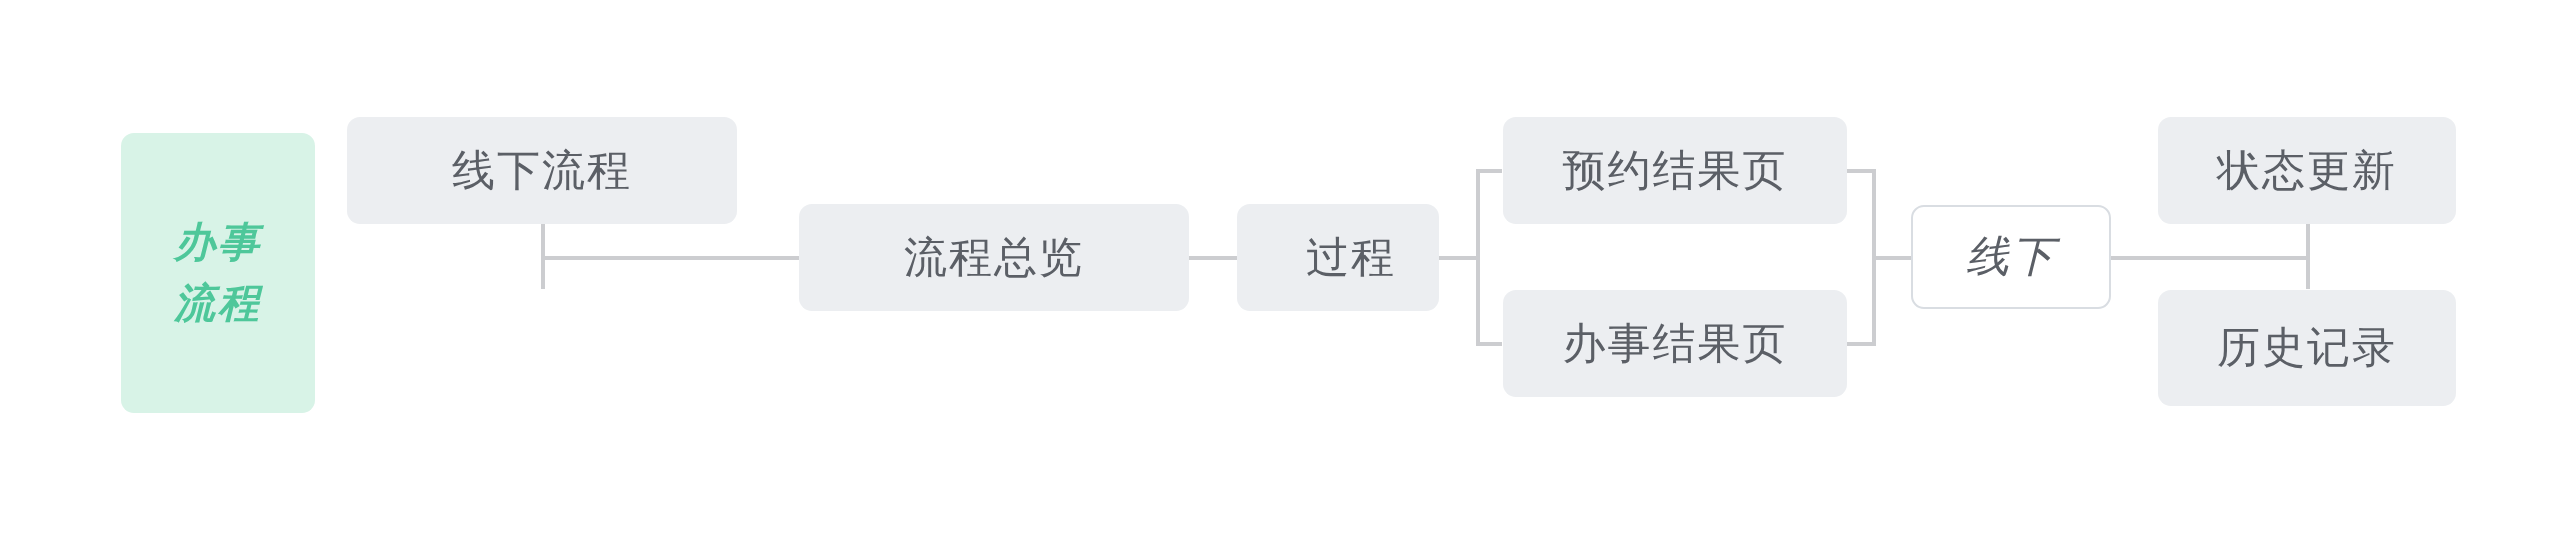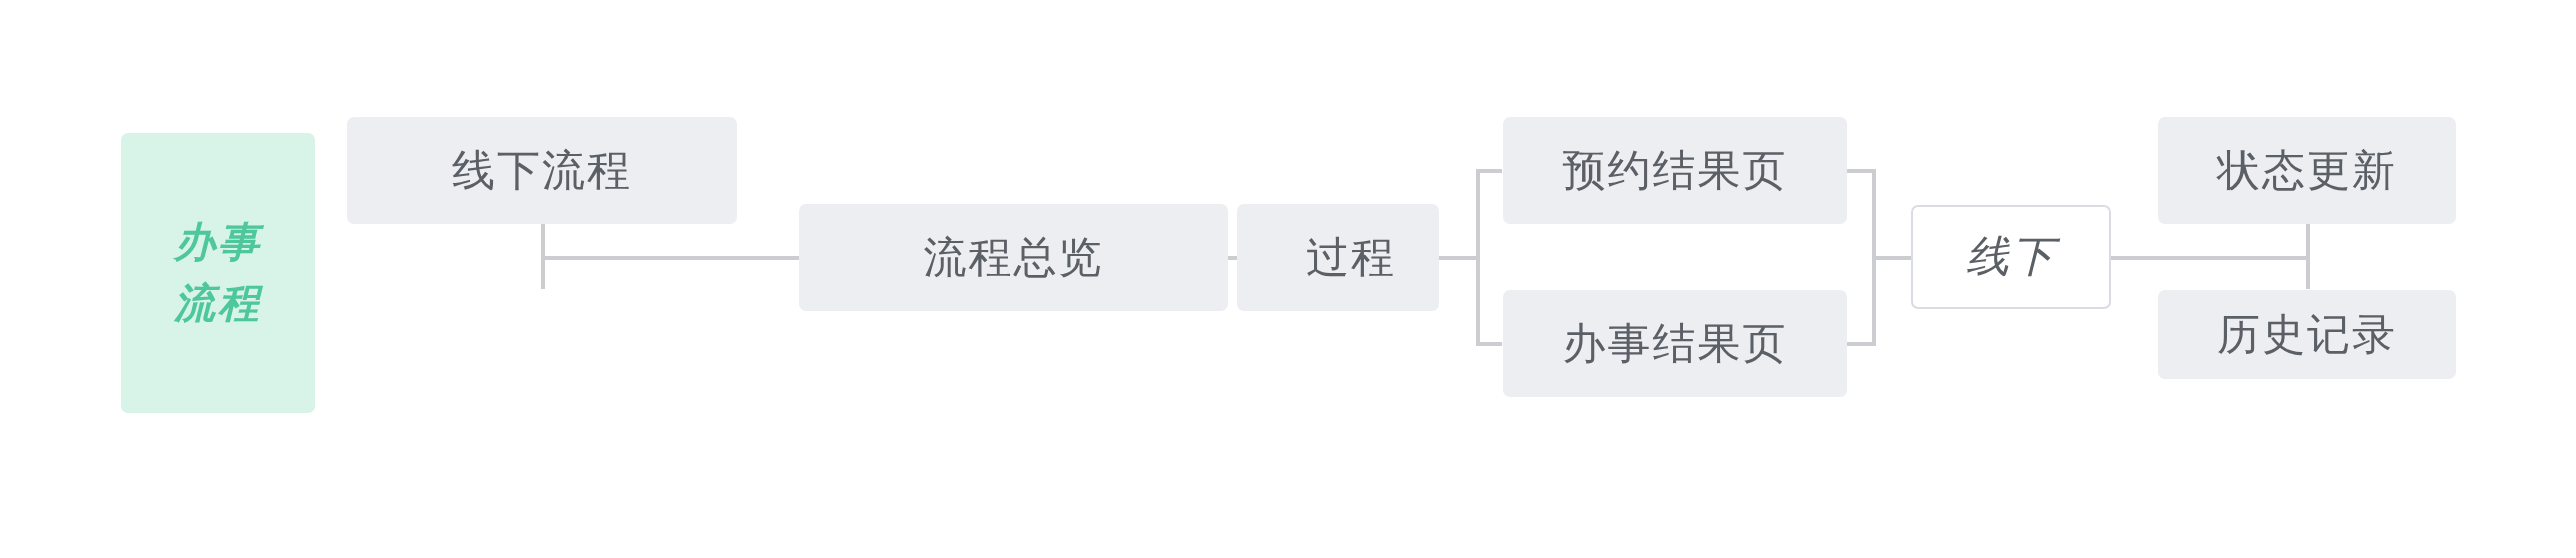--- a/index.html
+++ b/index.html
@@ -11,21 +11,21 @@
     font-family: "Liberation Sans", sans-serif;
     overflow: hidden;
   }
   .node {
     position: absolute;
     box-sizing: border-box;
     display: flex;
     align-items: center;
     justify-content: center;
     background: var(--node-bg, #eceef1);
-    border-radius: 7px;
+    border-radius: 13px;
     color: var(--node-text, #5b5f66);
     font-size: 43px;
     letter-spacing: 2px;
     white-space: nowrap;
   }
   .node.root {
     background: var(--root-bg, #d8f3e7);
     color: var(--root-text, #4ec79a);
     font-style: italic;
     font-weight: 700;
@@ -66,21 +66,21 @@
   <div class="node root" style="left:121px; top:117px; width:194px; height:280px;">
     <span>办事</span>
     <span>流程</span>
   </div>
 
   <div class="node" style="left:347px; top:117px; width:390px; height:107px;">
     <span>线下流程</span>
   </div>
 
 
-  <div class="node" style="left:799px; top:204px; width:429px; height:107px;">
+  <div class="node" style="left:799px; top:204px; width:390px; height:107px;">
     <span>流程总览</span>
   </div>
 
   <div class="node" style="left:1237px; top:204px; width:202px; height:107px;padding-left:26px;">
     <span>过程</span>
   </div>
 
   <div class="node" style="left:1503px; top:117px; width:344px; height:107px;">
     <span>预约结果页</span>
   </div>
@@ -90,18 +90,18 @@
   </div>
 
   <div class="node outline" style="left:1911px; top:205px; width:200px; height:104px;font-style:italic;">
     <span>线下</span>
   </div>
 
   <div class="node" style="left:2158px; top:117px; width:298px; height:107px;text-align:right;">
     <span>状态更新</span>
   </div>
 
-  <div class="node" style="left:2158px; top:290px; width:298px; height:89px;">
+  <div class="node" style="left:2158px; top:290px; width:298px; height:116px;">
     <span>历史记录</span>
   </div>
 
 </div>
 
 
 </body></html>

